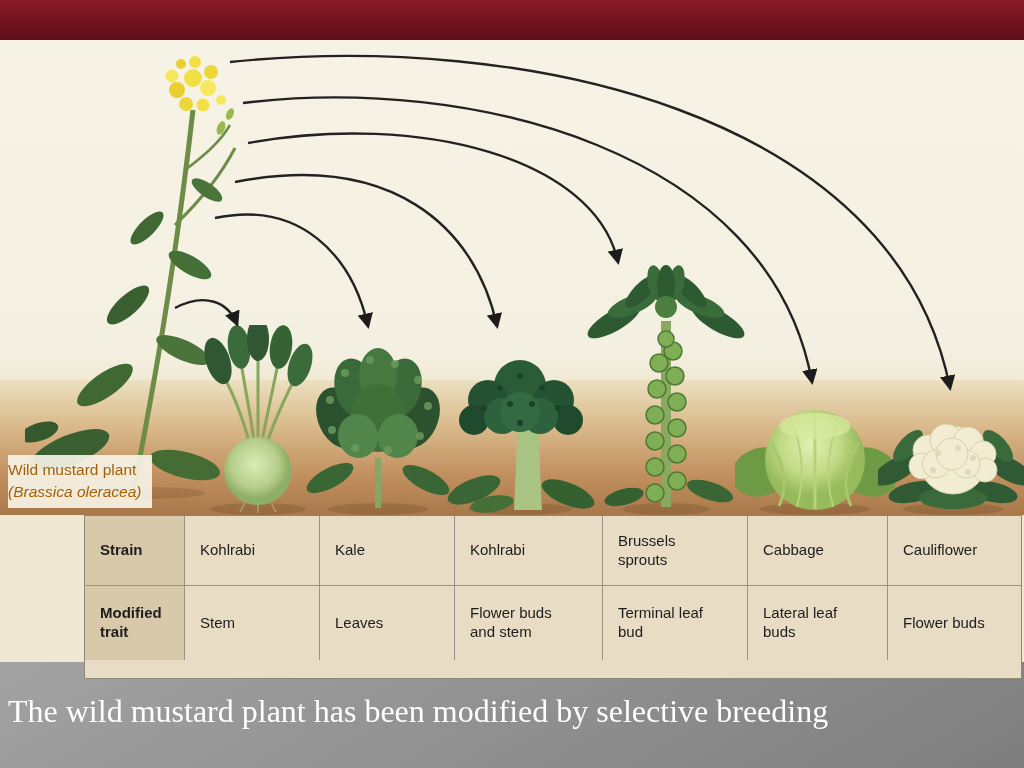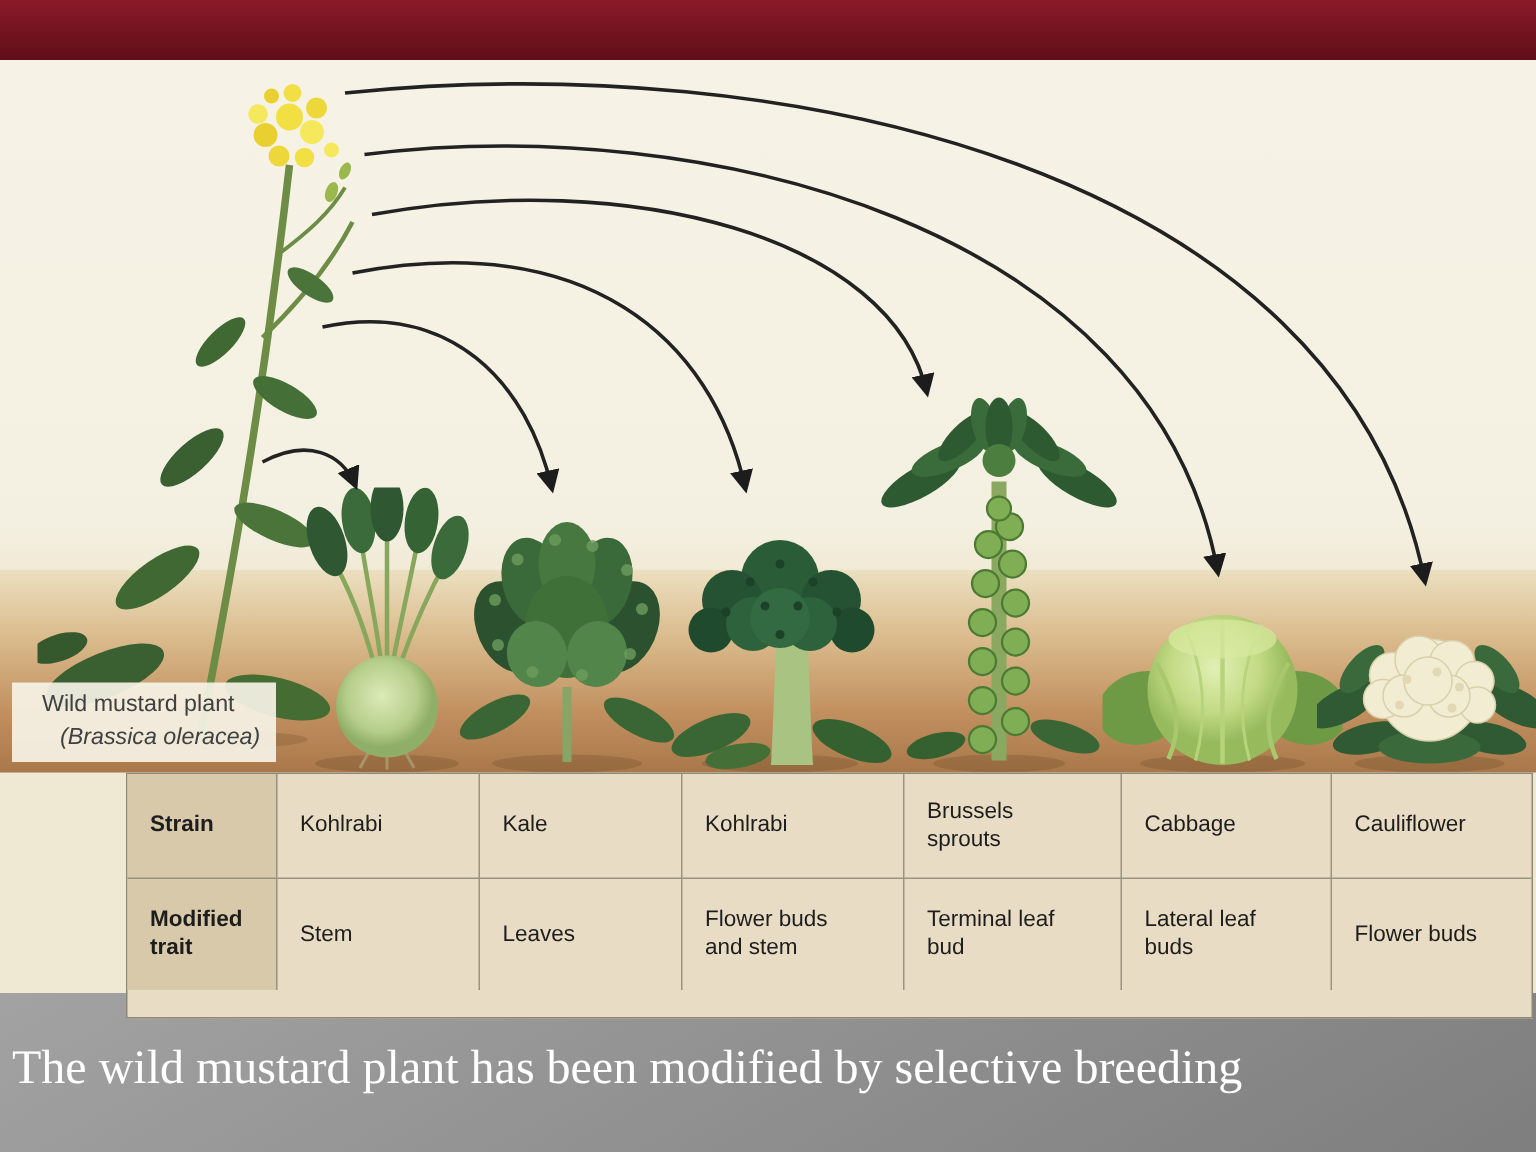--- a/index.html
+++ b/index.html
@@ -25,23 +25,23 @@
   .p-mustard{ left:25px; top:10px; }
   .p-kohlrabi{ left:190px; top:285px; }
   .p-kale{ left:300px; top:278px; }
   .p-broccoli{ left:440px; top:288px; }
   .p-brussels{ left:580px; top:215px; }
   .p-cabbage{ left:735px; top:352px; }
   .p-cauliflower{ left:878px; top:358px; }
   .arrows{ position:absolute; left:0; top:0; width:1024px; height:622px; pointer-events:none; }
   .mustard-label{
     position:absolute; left:8px; top:415px; font-size:15.5px; line-height:1.4;
-    color:#404040; background:rgba(246,243,230,0.92); padding:4px 10px 6px 20px;
-  }
-  .mustard-label .sci{ font-style:italic;margin-left:12px; }
+    color:#a16207; background:rgba(246,243,230,0.92); padding:4px 10px 6px 0;
+  }
+  .mustard-label .sci{ font-style:italic; }
   .strain-table{
     position:absolute; left:84px; top:475px; width:938px; height:164px;
     display:grid;
     grid-template-columns:100px 135px 135px 148px 145px 140px 133px;
     grid-template-rows:70px 74px;
     background:#e8dcc4; border:1px solid #8e8876;
   }
   .cell{
     border-right:1px solid #9a9383; border-bottom:1px solid #9a9383;
     display:flex; align-items:center;

